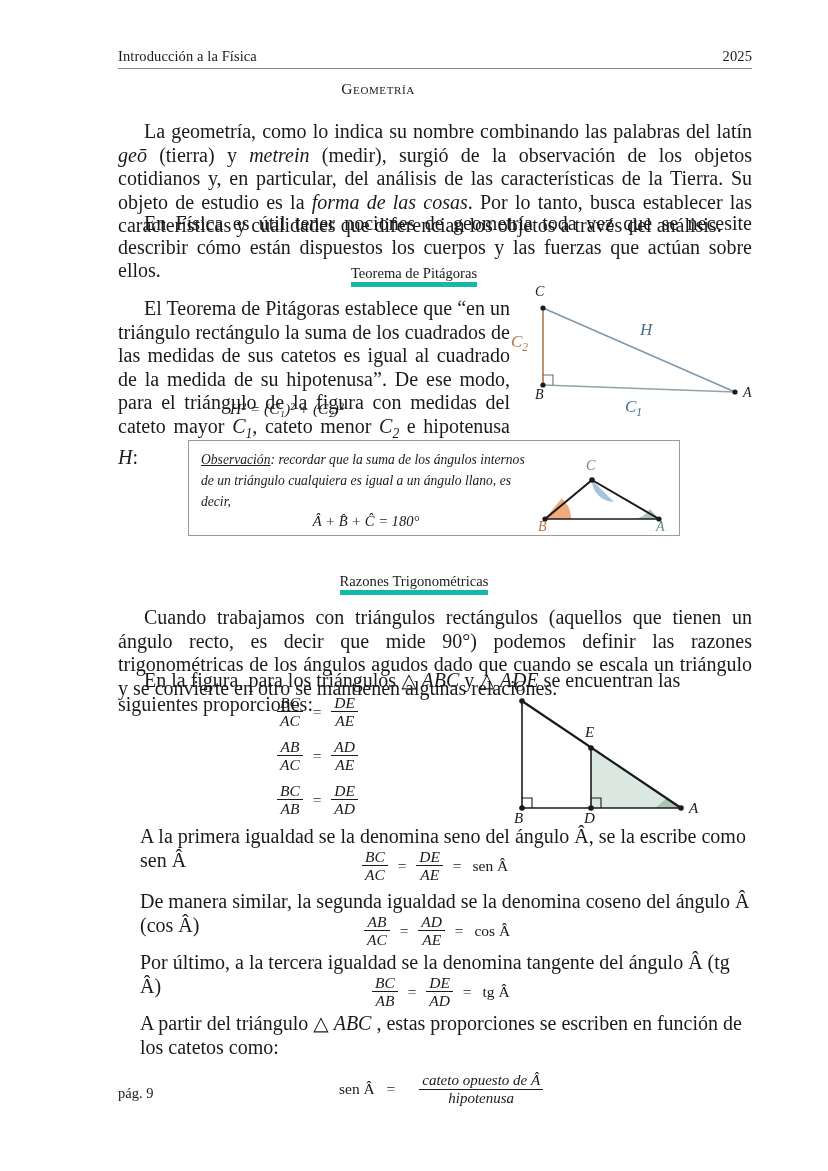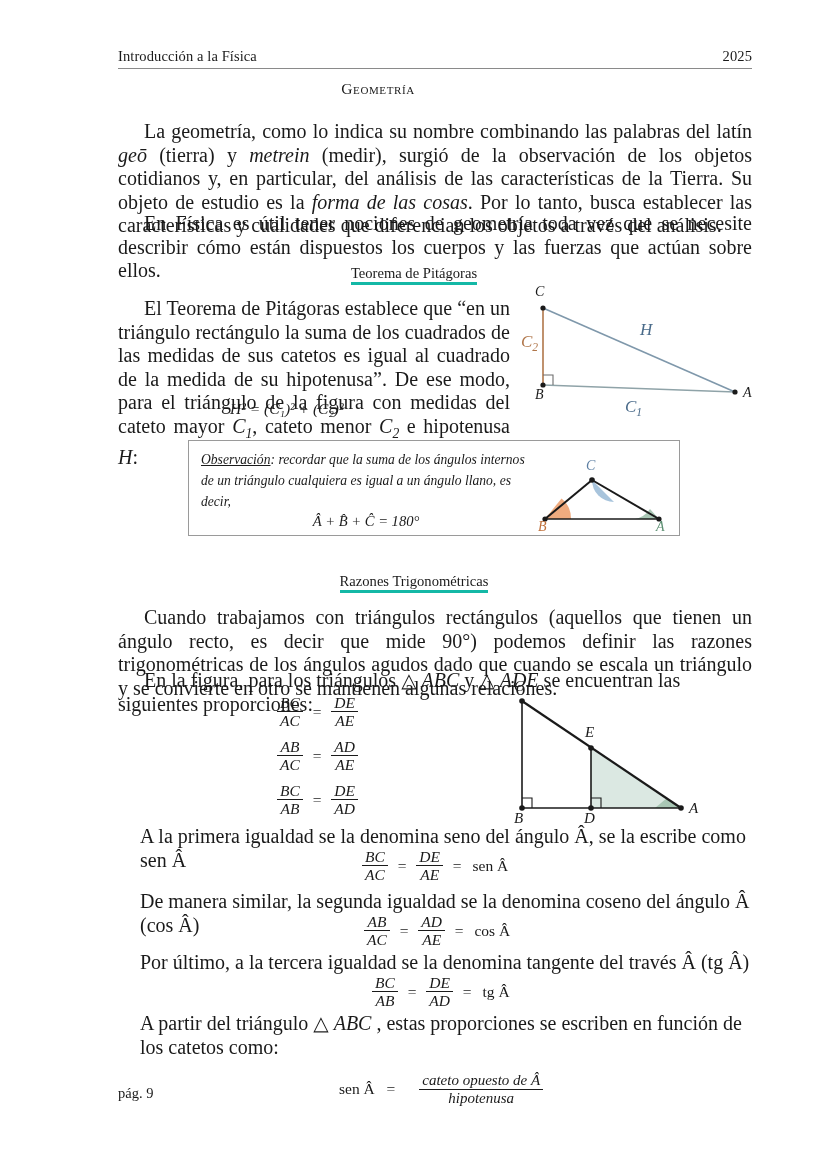--- a/index.html
+++ b/index.html
@@ -67,21 +67,21 @@
 
   
   .sec {
     position: absolute;
     left: 0;
     width: 828px;
     text-align: center;
     font-size: 14.6px;
   }
   .sec span {
-    border-bottom: 3px solid #14b8a6;
+    border-bottom: 5px solid #14b8a6;
     padding-bottom: 1px;
     font-family: Liberation Serif, serif;
   }
 
   
   .mi { font-family: "Liberation Serif", serif; font-style: italic; }
   sub.sb { font-size: .68em; font-style: italic; }
 
   
   .eq {
@@ -190,21 +190,21 @@
       <polyline points="38,93 48,93 48,103" fill="none" stroke="#6d6d6d" stroke-width="1.1"></polyline>
 
       <circle cx="38" cy="26" r="2.6" fill="#1a1a1a"></circle>
       <circle cx="38" cy="103" r="2.6" fill="#1a1a1a"></circle>
       <circle cx="230" cy="110" r="2.6" fill="#1a1a1a"></circle>
     </svg>
 
     <div style="position:absolute; left:30px; top:2px; font-size:14px; font-style:italic;">C</div>
     <div style="position:absolute; left:30px; top:105px; font-size:14px; font-style:italic;">B</div>
     <div style="position:absolute; left:238px; top:103px; font-size:14px; font-style:italic;">A</div>
-    <div style="position:absolute; left:16px; top:50px; font-size:17px; font-style:italic; color:#b0764a;text-align:center;">
+    <div style="position:absolute; left:6px; top:50px; font-size:17px; font-style:italic; color:#b0764a;text-align:center;">
       <span>C</span><sub class="sb">2</sub>
     </div>
     <div style="position:absolute; left:120px; top:115px; font-size:17px; font-style:italic; color:#4a6b8a;">
       <span>C</span><sub class="sb">1</sub>
     </div>
     <div style="position:absolute; left:135px; top:38px; font-size:17px; font-style:italic; color:#4a6b8a;">H</div>
   </div>
 
   <div class="obsbox">
     <div class="obstext">
@@ -336,21 +336,21 @@
     </span>
     <span class="op">=</span>
     <span class="frac">
       <span class="num">AD</span>
       <span class="den">AE</span>
     </span>
     <span class="op">=</span>
     <span class="fn">cos Â</span>
   </div>
 
-  <div class="tx noj" style="top:951px; left:140px; width:612px;">Por último, a la tercera igualdad se la denomina tangente del través Â (tg Â)</div>
+  <div class="tx noj" style="top:951px; left:140px; width:612px;">Por último, a la tercera igualdad se la denomina tangente del ángulo Â (tg Â)</div>
 
   <div class="eq" style="left:370px; top:974px;">
     <span class="frac">
       <span class="num">BC</span>
       <span class="den">AB</span>
     </span>
     <span class="op">=</span>
     <span class="frac">
       <span class="num">DE</span>
       <span class="den">AD</span>

